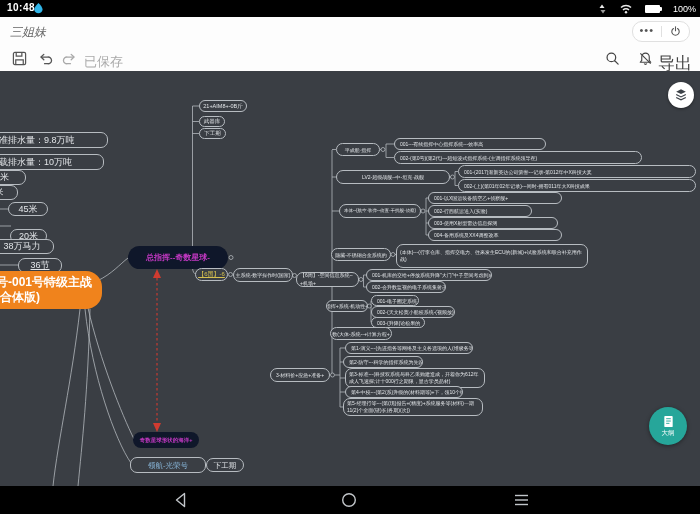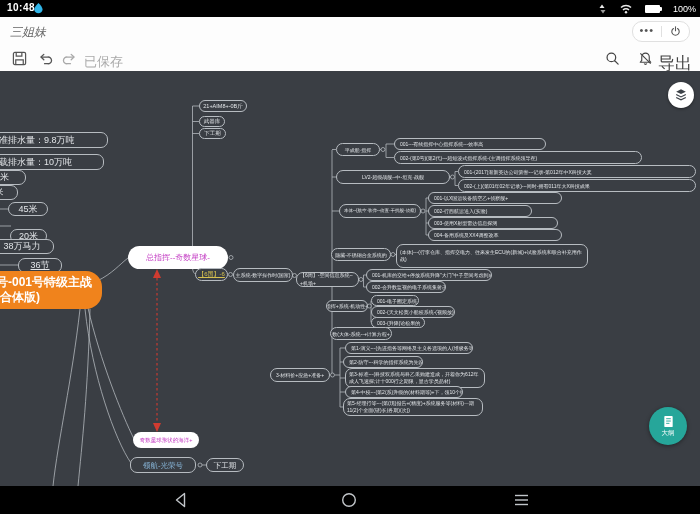--- a/index.html
+++ b/index.html
@@ -30,21 +30,21 @@
   .canvas{position:absolute;top:71px;left:0;width:700px;height:415px;background:#3a3e44;overflow:hidden;}
   #mm-edges{position:absolute;left:0;top:0;}
   #mm-layer{position:absolute;inset:0;}
   .node{position:absolute;box-sizing:border-box;border:1px solid #b7bcc1;border-radius:7px;color:#e2e5e8;
         background:#3a3e44;display:flex;align-items:center;justify-content:center;
         white-space:pre;overflow:hidden;line-height:1.2;}
   .node.t{justify-content:flex-start;padding:0 5px;}
   .node.ml{white-space:normal;justify-content:flex-start;text-align:left;padding:1px 3px;line-height:1.5;}
   .node.root{background:#f0831c;border:none;border-radius:16px;color:#fff;font-weight:bold;
              justify-content:flex-start;align-items:flex-start;padding:4px 0 0 40px;white-space:pre-line;line-height:15px;}
-  .node.white{background:#ffffff;border:none;color:#c238c2;border-radius:9px;font-weight:normal;}
+  .node.white{background:#0f172a;border:none;color:#c238c2;border-radius:9px;font-weight:bold;}
   .node.white.big{border-radius:12px;}
   .node.link{color:#d6c04f;text-decoration:underline;}
   .node.blue{color:#8ab9dd;}
   
   .fab-small{position:absolute;left:668px;top:11px;width:26px;height:26px;border-radius:50%;background:#fff;
              display:flex;align-items:center;justify-content:center;box-shadow:0 1px 3px rgba(0,0,0,.4);}
   .fab-big{position:absolute;left:649px;top:336px;width:38px;height:38px;border-radius:50%;background:#26a69a;
            display:flex;flex-direction:column;align-items:center;justify-content:center;gap:1px;
            color:#fff;box-shadow:0 1px 4px rgba(0,0,0,.4);}
   .fab-big .lbl{font-size:6.5px;}
@@ -219,21 +219,21 @@
       <div class="node t" style="left: 371px; top: 235px; width: 84px; height: 12px; font-size: 5px;">002-(天文松寞小船校系统-(视频放)+</div>
       <div class="node t" style="left: 371px; top: 246px; width: 54px; height: 11px; font-size: 5px;">003-(升降)论松果的</div>
       <div class="node" style="left: 330px; top: 256px; width: 62px; height: 13px; font-size: 5px;">数(大体-系统--+计算方程+</div>
       <div class="node" style="left: 270px; top: 297px; width: 60px; height: 14px; font-size: 5px;">3-材料价+应急+准备+</div>
       <div class="node t" style="left: 345px; top: 271px; width: 128px; height: 12px; font-size: 5px;">第1-演义---(先进指务等网络及主义各选项的人(维极务等指示)</div>
       <div class="node t" style="left: 343px; top: 285px; width: 80px; height: 12px; font-size: 5px;">第2-防守---科学的指挥系统为先设计</div>
       <div class="node ml" style="left: 345px; top: 297px; width: 140px; height: 20px; font-size: 5px;">第3-标准---(科技双系统与科乙采购建造成，开着你为612年成人飞速探;计十000行之期限，显古学员品材)</div>
       <div class="node t" style="left: 345px; top: 315px; width: 118px; height: 12px; font-size: 5px;">第4-中校---(第2(系)升级的(材料期等)+下，领10个级及第一列)</div>
       <div class="node ml" style="left: 343px; top: 327px; width: 140px; height: 18px; font-size: 5px;">第5-经理行等---(第(现)报告+(精度)+系统服务等(材料)一期11(2)个全面(链)长(各期)(次))</div>
       <div class="node white" style="left: 133px; top: 361px; width: 66px; height: 16px; font-size: 5.5px;">奇数星球形状的海洋+</div>
-      <div class="node blue" style="left: 130px; top: 386px; width: 66px; height: 16px; font-size: 7.5px;">领航-光荣号</div>
+      <div class="node blue" style="left: 130px; top: 386px; width: 76px; height: 16px; font-size: 7.5px;">领航-光荣号</div>
       <div class="node" style="left: 206px; top: 387px; width: 38px; height: 14px; font-size: 7.5px;">下工期</div>
     </div>
 
   <div class="fab-small">
     <svg width="14" height="14" viewBox="0 0 16 16">
       <path d="M8 1.5 L13.5 4.2 8 6.9 2.5 4.2Z" fill="#3c4248"></path>
       <path d="M2.5 7.5 L8 10.2 13.5 7.5" fill="none" stroke="#3c4248" stroke-width="1.3"></path>
       <path d="M2.5 10.8 L8 13.5 13.5 10.8" fill="none" stroke="#3c4248" stroke-width="1.3"></path>
     </svg>
   </div>

